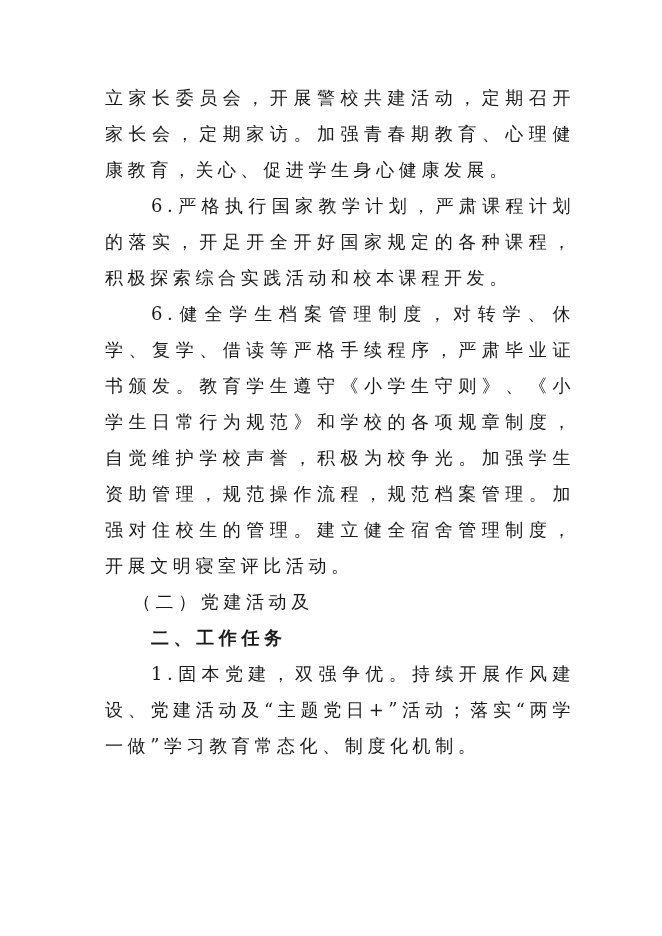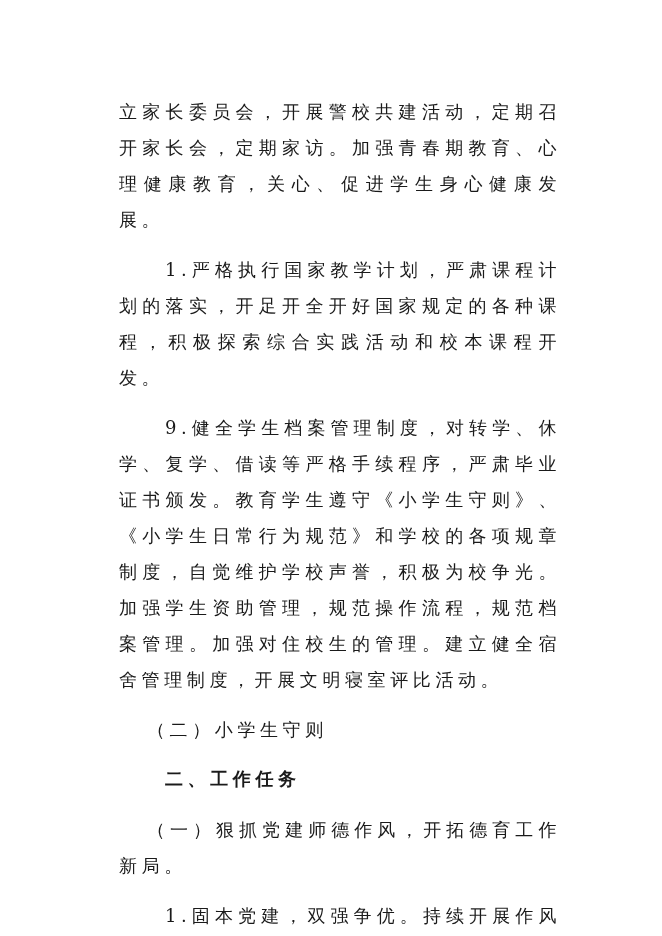--- a/index.html
+++ b/index.html
@@ -3,28 +3,27 @@
   <meta charset="utf-8">
   <style>
     html, body { margin: 0; padding: 0; background: #ffffff; }
     body { width: 662px; height: 936px; position: relative; overflow: hidden; }
     .page {
       position: absolute; left: 105px; top: 80px; width: 470px;
       font-family: "DejaVu Serif", "Liberation Serif", serif;
       color: #1a1a1a; font-size: 18px; line-height: 36px;
       letter-spacing: 4.6px;
     }
-    .p { margin: 14px; padding: 0; text-align: justify; }
+    .p { margin: 0; padding: 0; text-align: justify; }
     .indent { text-indent: 46px; }
-    .heading { font-weight: bold; text-indent: 46px; font-family: Liberation Mono, monospace; }
+    .heading { font-weight: bold; text-indent: 46px; font-family: Liberation Serif, serif; }
   </style>
 </head>
 <body>
 
 <div class="page">
   <p class="p">立家长委员会，开展警校共建活动，定期召开家长会，定期家访。加强青春期教育、心理健康教育，关心、促进学生身心健康发展。</p>
-  <p class="p indent">1.严格执行国家教学计划，严肃课程计划的落实，开足开全开好国家规定的各种课程，积极探索综合实践活动和校本课程开发。</p>
-  <p class="p indent">9.健全学生档案管理制度，对转学、休学、复学、借读等严格手续程序，严肃毕业证书颁发。教育学生遵守《小学生守则》、《小学生日常行为规范》和学校的各项规章制度，自觉维护学校声誉，积极为校争光。加强学生资助管理，规范操作流程，规范档案管理。加强对住校生的管理。建立健全宿舍管理制度，开展文明寝室评比活动。</p>
-  <p class="p indent" style="text-indent:28px">（二）小学生守则</p>
+  <p class="p indent">6.严格执行国家教学计划，严肃课程计划的落实，开足开全开好国家规定的各种课程，积极探索综合实践活动和校本课程开发。</p>
+  <p class="p indent">6.健全学生档案管理制度，对转学、休学、复学、借读等严格手续程序，严肃毕业证书颁发。教育学生遵守《小学生守则》、《小学生日常行为规范》和学校的各项规章制度，自觉维护学校声誉，积极为校争光。加强学生资助管理，规范操作流程，规范档案管理。加强对住校生的管理。建立健全宿舍管理制度，开展文明寝室评比活动。</p>
+  <p class="p indent" style="text-indent:28px">（二）党建活动及</p>
   <p class="p heading">二、工作任务</p>
-  <p class="p indent" style="text-indent:28px">（一）狠抓党建师德作风，开拓德育工作新局。</p>
   <p class="p indent">1.固本党建，双强争优。持续开展作风建设、党建活动及“主题党日+”活动；落实“两学一做”学习教育常态化、制度化机制。</p>
 </div>
 
 </body></html>

